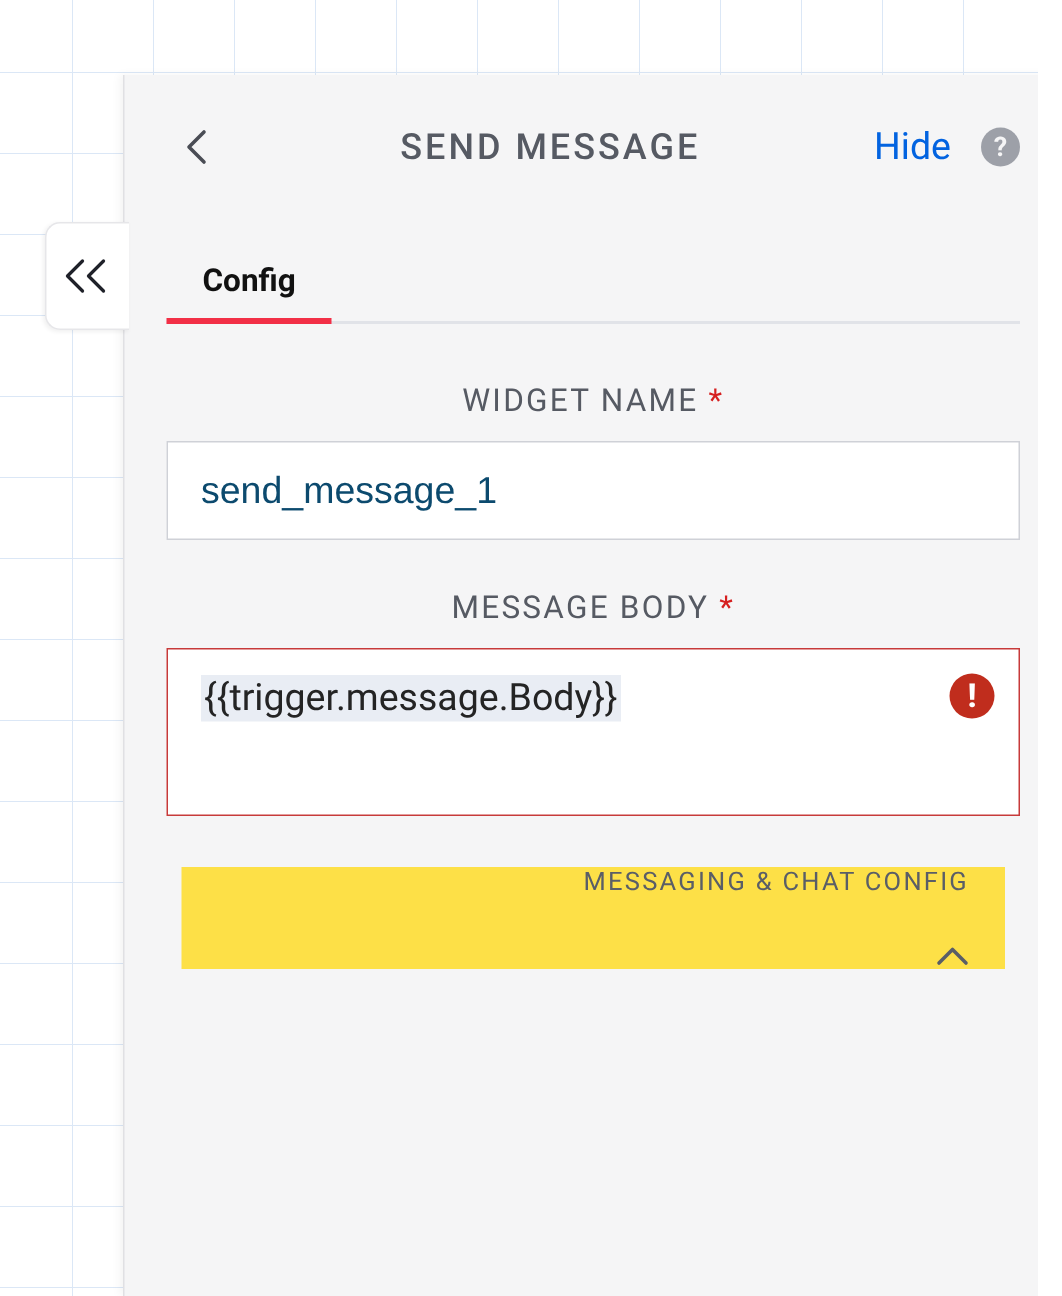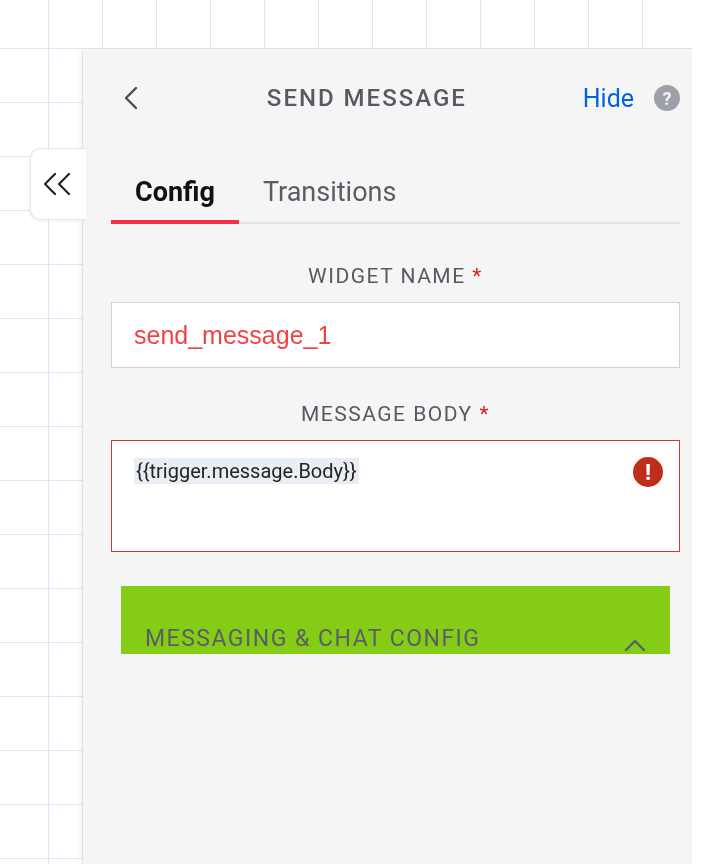--- a/index.html
+++ b/index.html
@@ -50,70 +50,71 @@
   .back-btn svg { width: 14px; height: 24px; }
   .title {
     flex: 1; text-align: center;
     font-size: 24px; letter-spacing: 2px; color: #565a63; font-weight: 500;
   }
   .hide-link { color: #0263e0; font-size: 25px; text-decoration: none; margin-right: 20px; cursor:pointer; }
   .help-icon { width: 26px; height: 26px; border-radius: 50%; background: #9da0a8; color: #f5f5f6; display:flex; align-items:center; justify-content:center; font-size: 18px; font-weight: 700; }
 
   
   .tabs { display: flex; margin: 30px 28px 0 28px; border-bottom: 2px solid #e1e3e8; }
-  .tab { flex: 0 0 auto; padding: 0 24px 14px 24px; font-size: 27px; color: #595d66; cursor:pointer; }
+  .tab { flex: 0 0 auto; padding: 0 24px 14px 24px; font-size: 21px; color: #595d66; cursor:pointer; }
   .tab.active { color: #111; font-weight: 700; position: relative; }
   .tab.active::after { content:""; position:absolute; left:0; right:0; bottom:-2px; height:4px; background:#f22f46; }
 
   
   .form { position: relative; padding: 40px 28px 0 28px; }
   .scroll-track { position:absolute; right:6px; top: 252px; width:8px; height:414px; background:#9fa1a9; border-radius:4px; }
 
   .label { font-size: 21px; letter-spacing: 1.5px; color: #565a63; margin-bottom: 14px; text-align: center; }
   .req { color: #d61f1f; }
 
   .input-text {
     width: 100%; height: 66px; border: 1px solid #cfd1d7; background: #fff;
-    font-size: 25px; padding: 0 22px; color: #ef4444; outline: none;
+    font-size: 25px; padding: 0 22px; color: #0c4a6e; outline: none;
   }
   .input-text::placeholder { color: #a0a3ab; }
 
   .field { margin-bottom: 34px; }
 
   .textarea-wrap {
     position: relative; width: 100%; height: 112px;
     border: 1px solid #c73a3a; background: #fff; padding: 18px 60px 18px 22px;
   }
   .textarea-content {
-    font-size: 20px; color: #242424;
+    font-size: 25px; color: #242424;
     display: inline;
     background: #e9edf4;
     padding: 1px 2px;
   }
   .error-badge {
     position: absolute; top: 16px; right: 16px;
     width: 30px; height: 30px; border-radius: 50%;
     background: #c02d1d; color: #fff;
     display:flex; align-items:center; justify-content:center;
     font-weight: 800; font-size: 22px;
   }
 
   .media-input {
     width: 100%; height: 66px; border: 1px solid #e3e4e8; background: #f5f5f6;
     font-size: 25px; padding: 0 22px; color: #a0a3ab; outline: none;
   }
 
   
   .accordion {
     margin: 32px 10px 0 10px; height: 68px;
-    background: #84cc16;
+    background: #fde047;
     display:flex; align-items:flex-end; justify-content:space-between;
     padding: 0 24px 2px 24px;
-    color: #5a5e67; font-size: 23px; letter-spacing: 1.5px;
+    color: #5a5e67; font-size: 17px; letter-spacing: 1.5px;
     overflow: hidden;
+    flex-direction: column;
   }
   .chevron-up { width: 22px; height: 14px; }
 
   
   .right-fade { position:absolute; top:0; right:0; bottom:0; width:16px; background:#fff; }
 </style>
 </head>
 <body>
 
 <div class="grid-bg"></div>
@@ -133,21 +134,20 @@
         <polyline points="12,2 2,12 12,22" fill="none" stroke="#4a4d55" stroke-width="2.4" stroke-linecap="round" stroke-linejoin="round"></polyline>
       </svg>
     </div>
     <div class="title">SEND MESSAGE</div>
     <a class="hide-link">Hide</a>
     <div class="help-icon">?</div>
   </div>
 
   <div class="tabs">
     <div class="tab active">Config</div>
-    <div class="tab">Transitions</div>
   </div>
 
   <div class="form">
 
     <div class="field">
       <div class="label">
         <span>WIDGET NAME</span>
         <span class="req">*</span>
       </div>
       <input class="input-text" type="text" value="send_message_1" style="">

